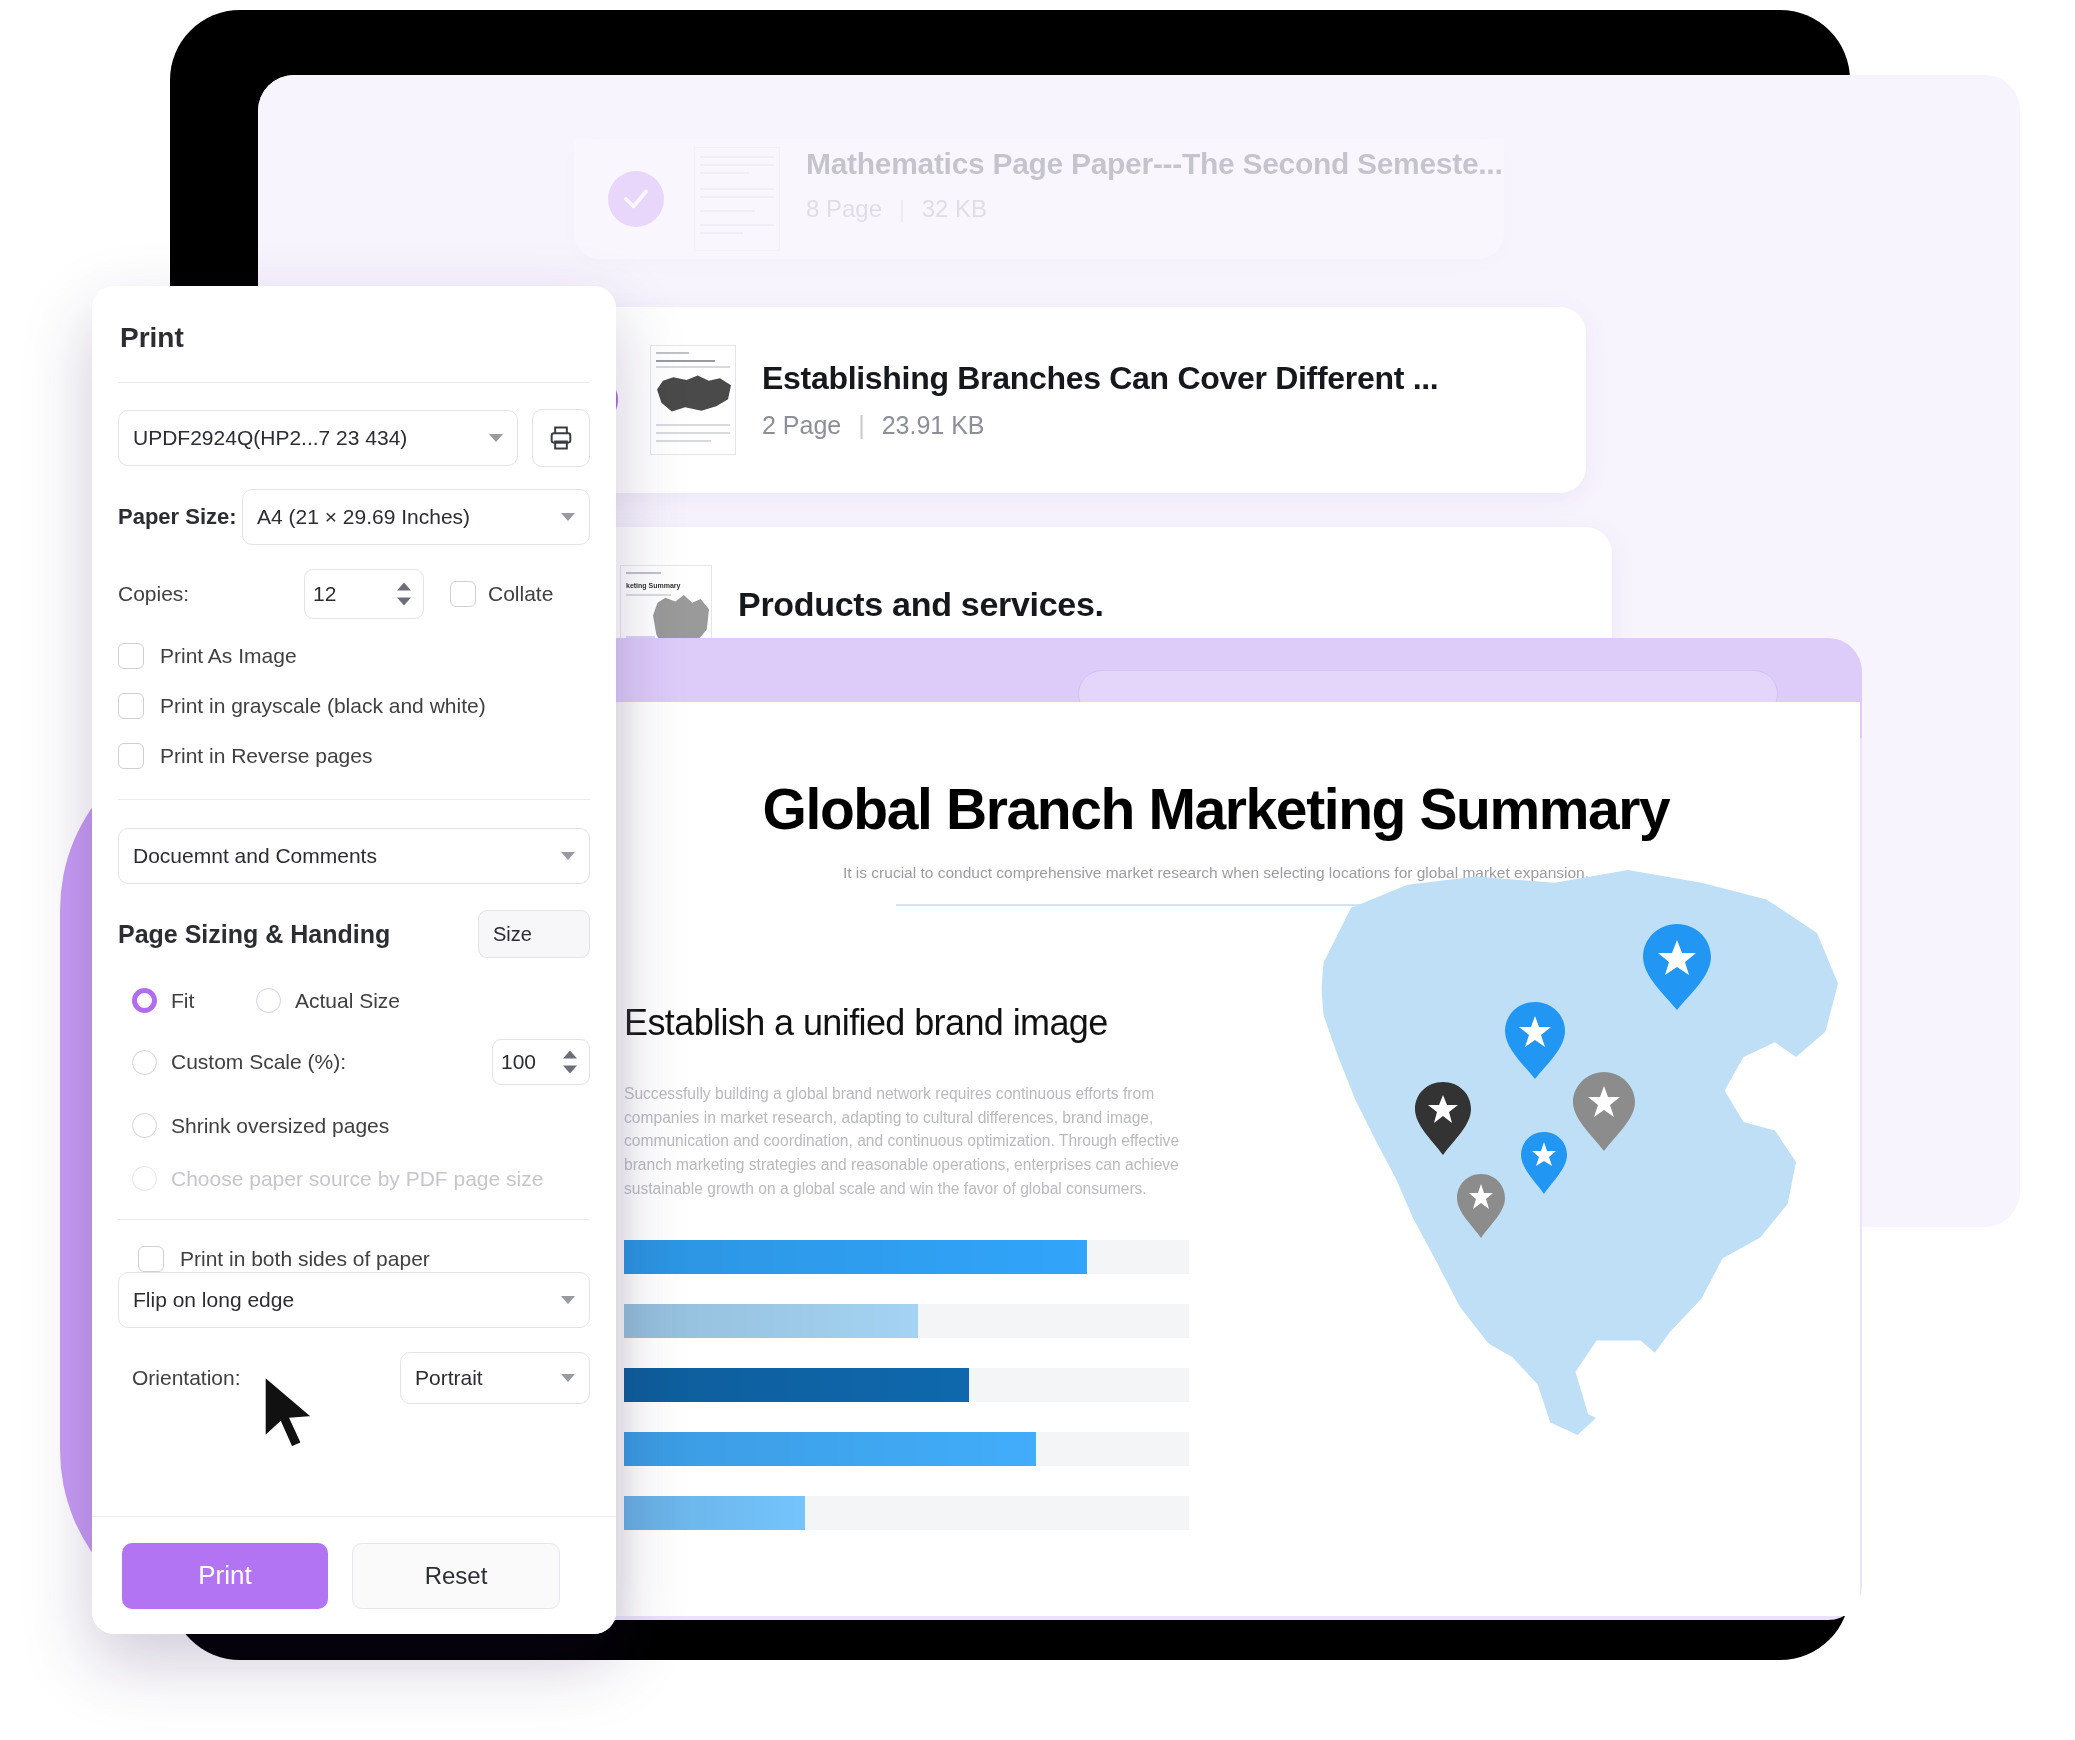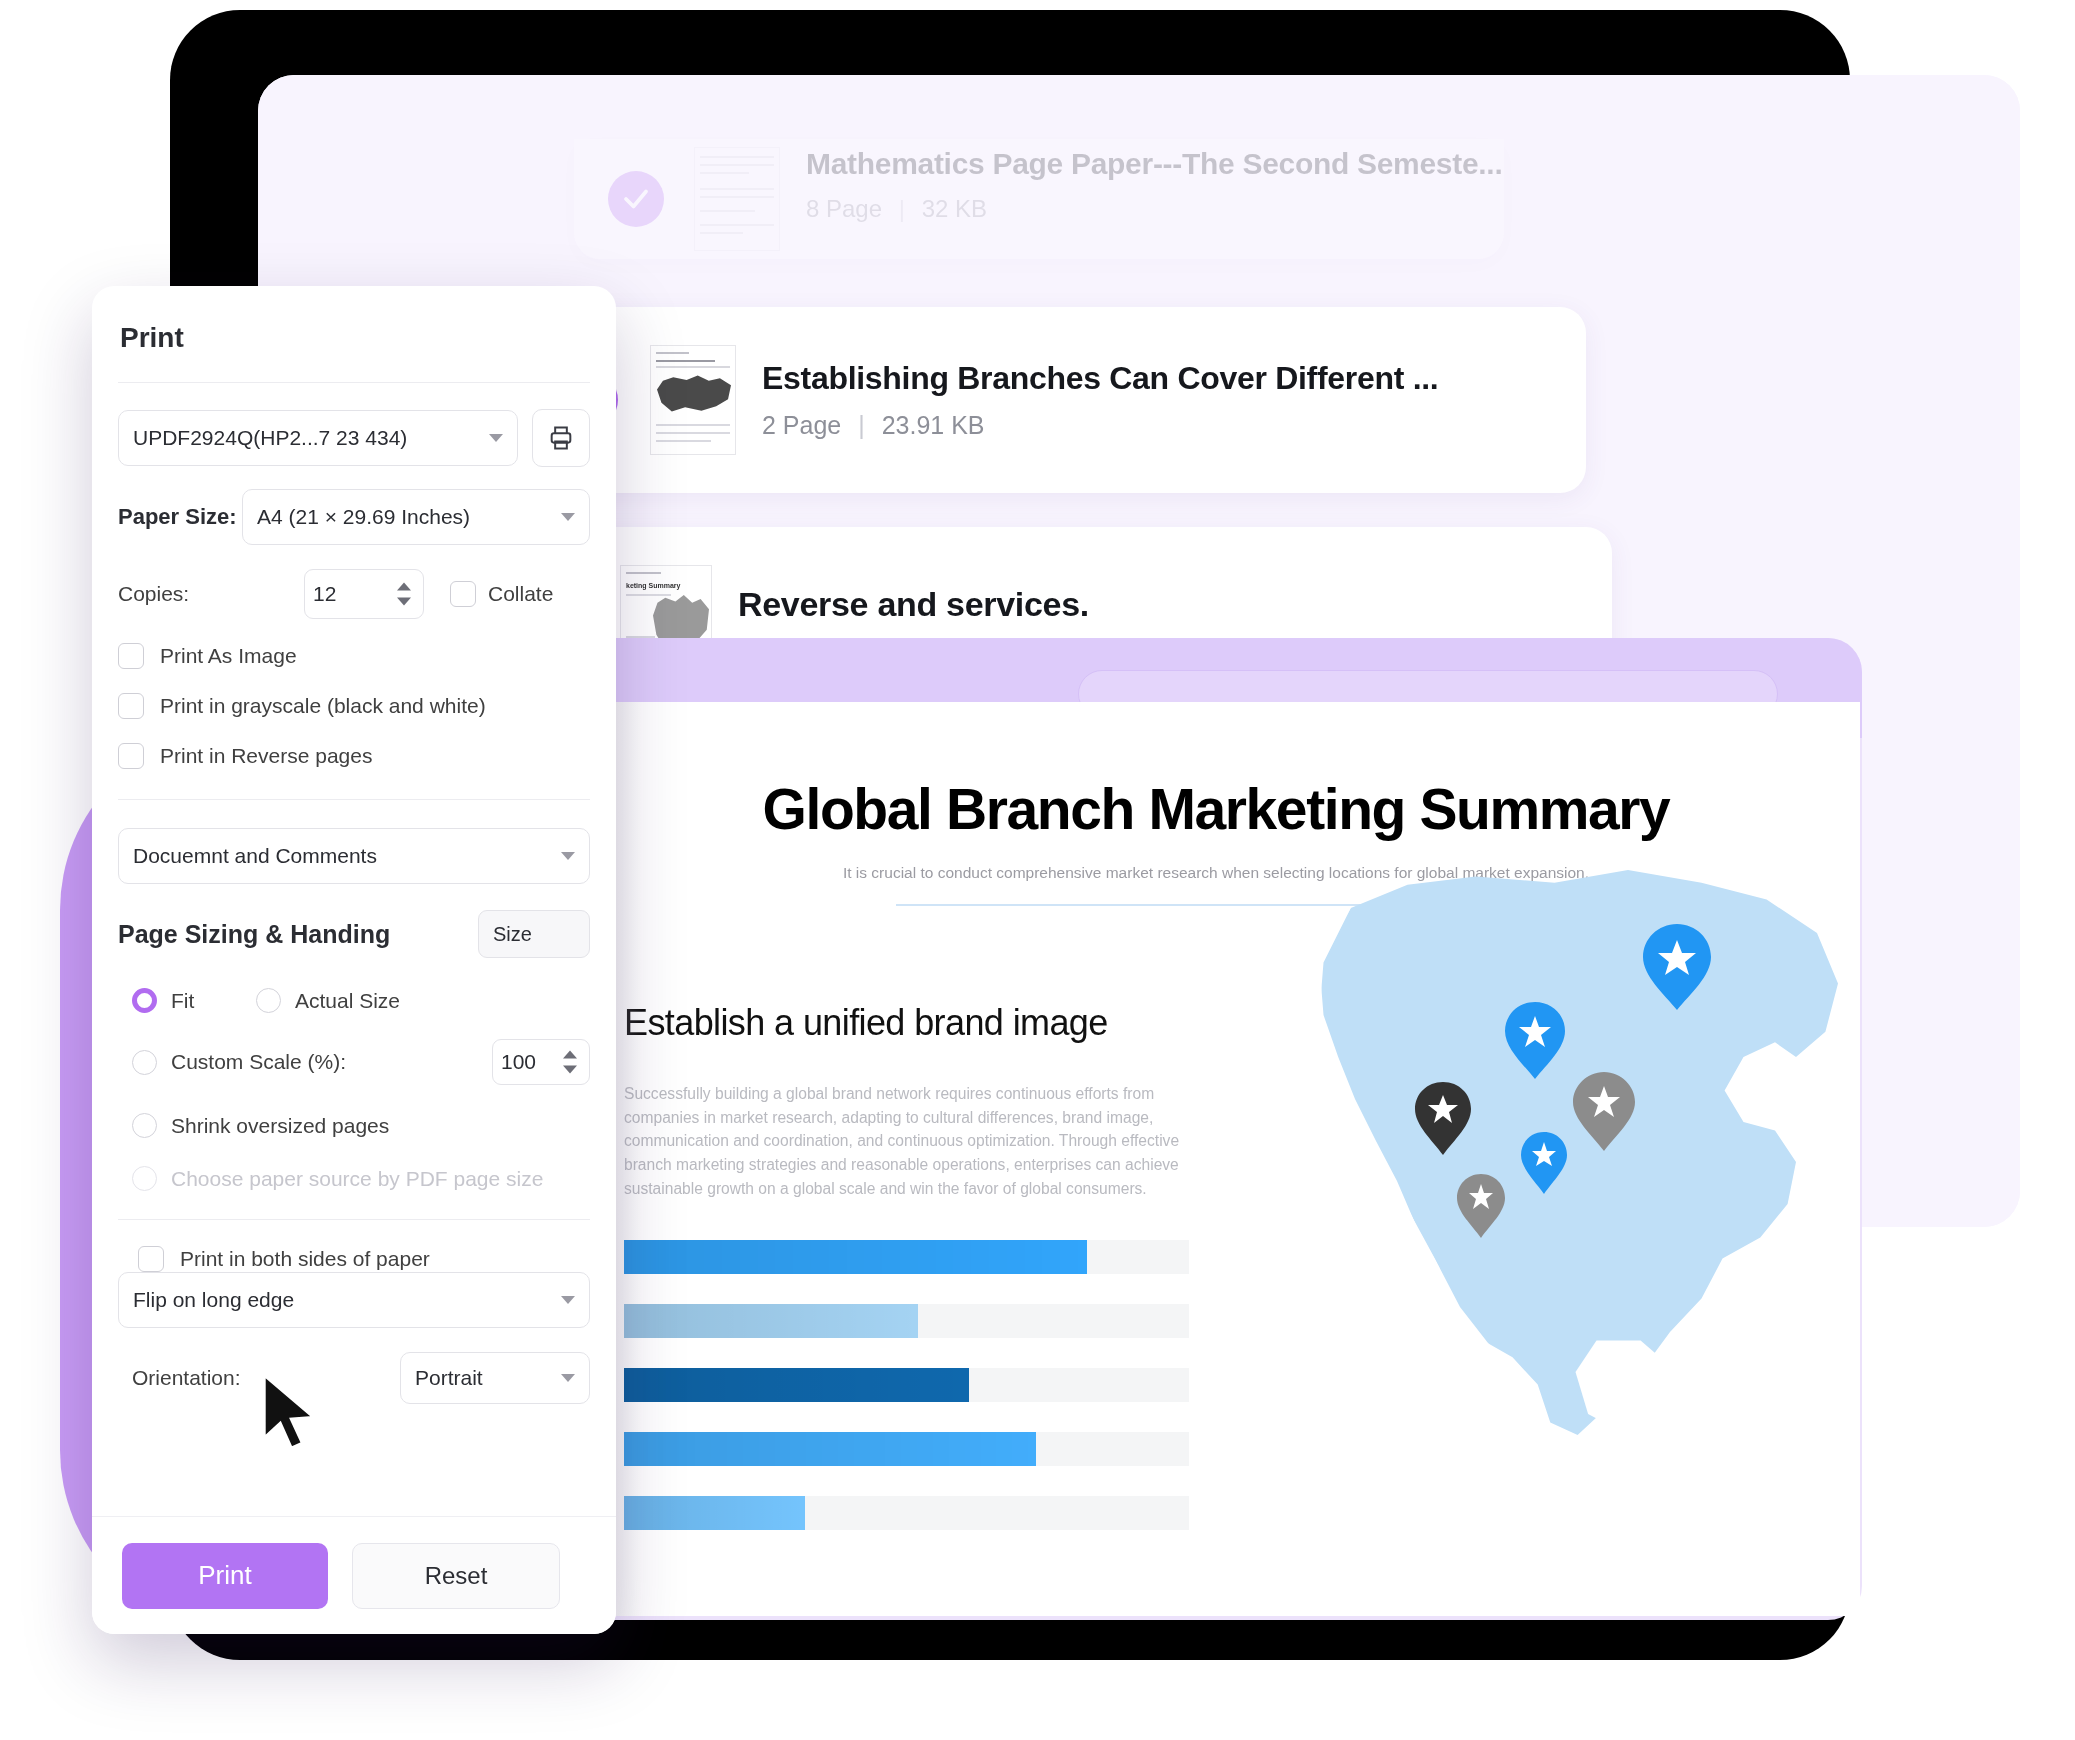--- a/index.html
+++ b/index.html
@@ -261,21 +261,21 @@
         <div style="position:absolute;left:5px;top:16px;font-size:7px;font-weight:bold;color:#333">keting Summary</div>
         <div class="tl" style="top:28px;right:40px;background:#dcdce2"></div>
         <div class="mini-map" style="left:32px;top:24px;width:56px;height:64px;background:#9a9a9a"></div>
         <div class="tl" style="top:70px;right:56px"></div>
           <div class="tl" style="top:78px;right:56px"></div>
         <div style="position:absolute;left:5px;top:96px;width:26px;height:7px;background:#2b9cf5"></div>
         <div style="position:absolute;left:5px;top:96px;width:52px;height:7px;background:#eeeef2;z-index:-1"></div>
         <div style="position:absolute;left:5px;top:108px;width:52px;height:7px;background:#eeeef2"></div>
       </div>
       <div class="doc-meta">
-        <div class="doc-title" style="font-size:34px">Reverse and services.</div>
+        <div class="doc-title" style="font-size:34px">Products and services.</div>
         <div class="doc-sub" style="font-size:26px;opacity:.55">
           <span>3 Page</span>
           <span class="divider">|</span>
           <span>12.45 KB</span>
         </div>
       </div>
     </div>
   </div>
 
   <div class="preview-window">

